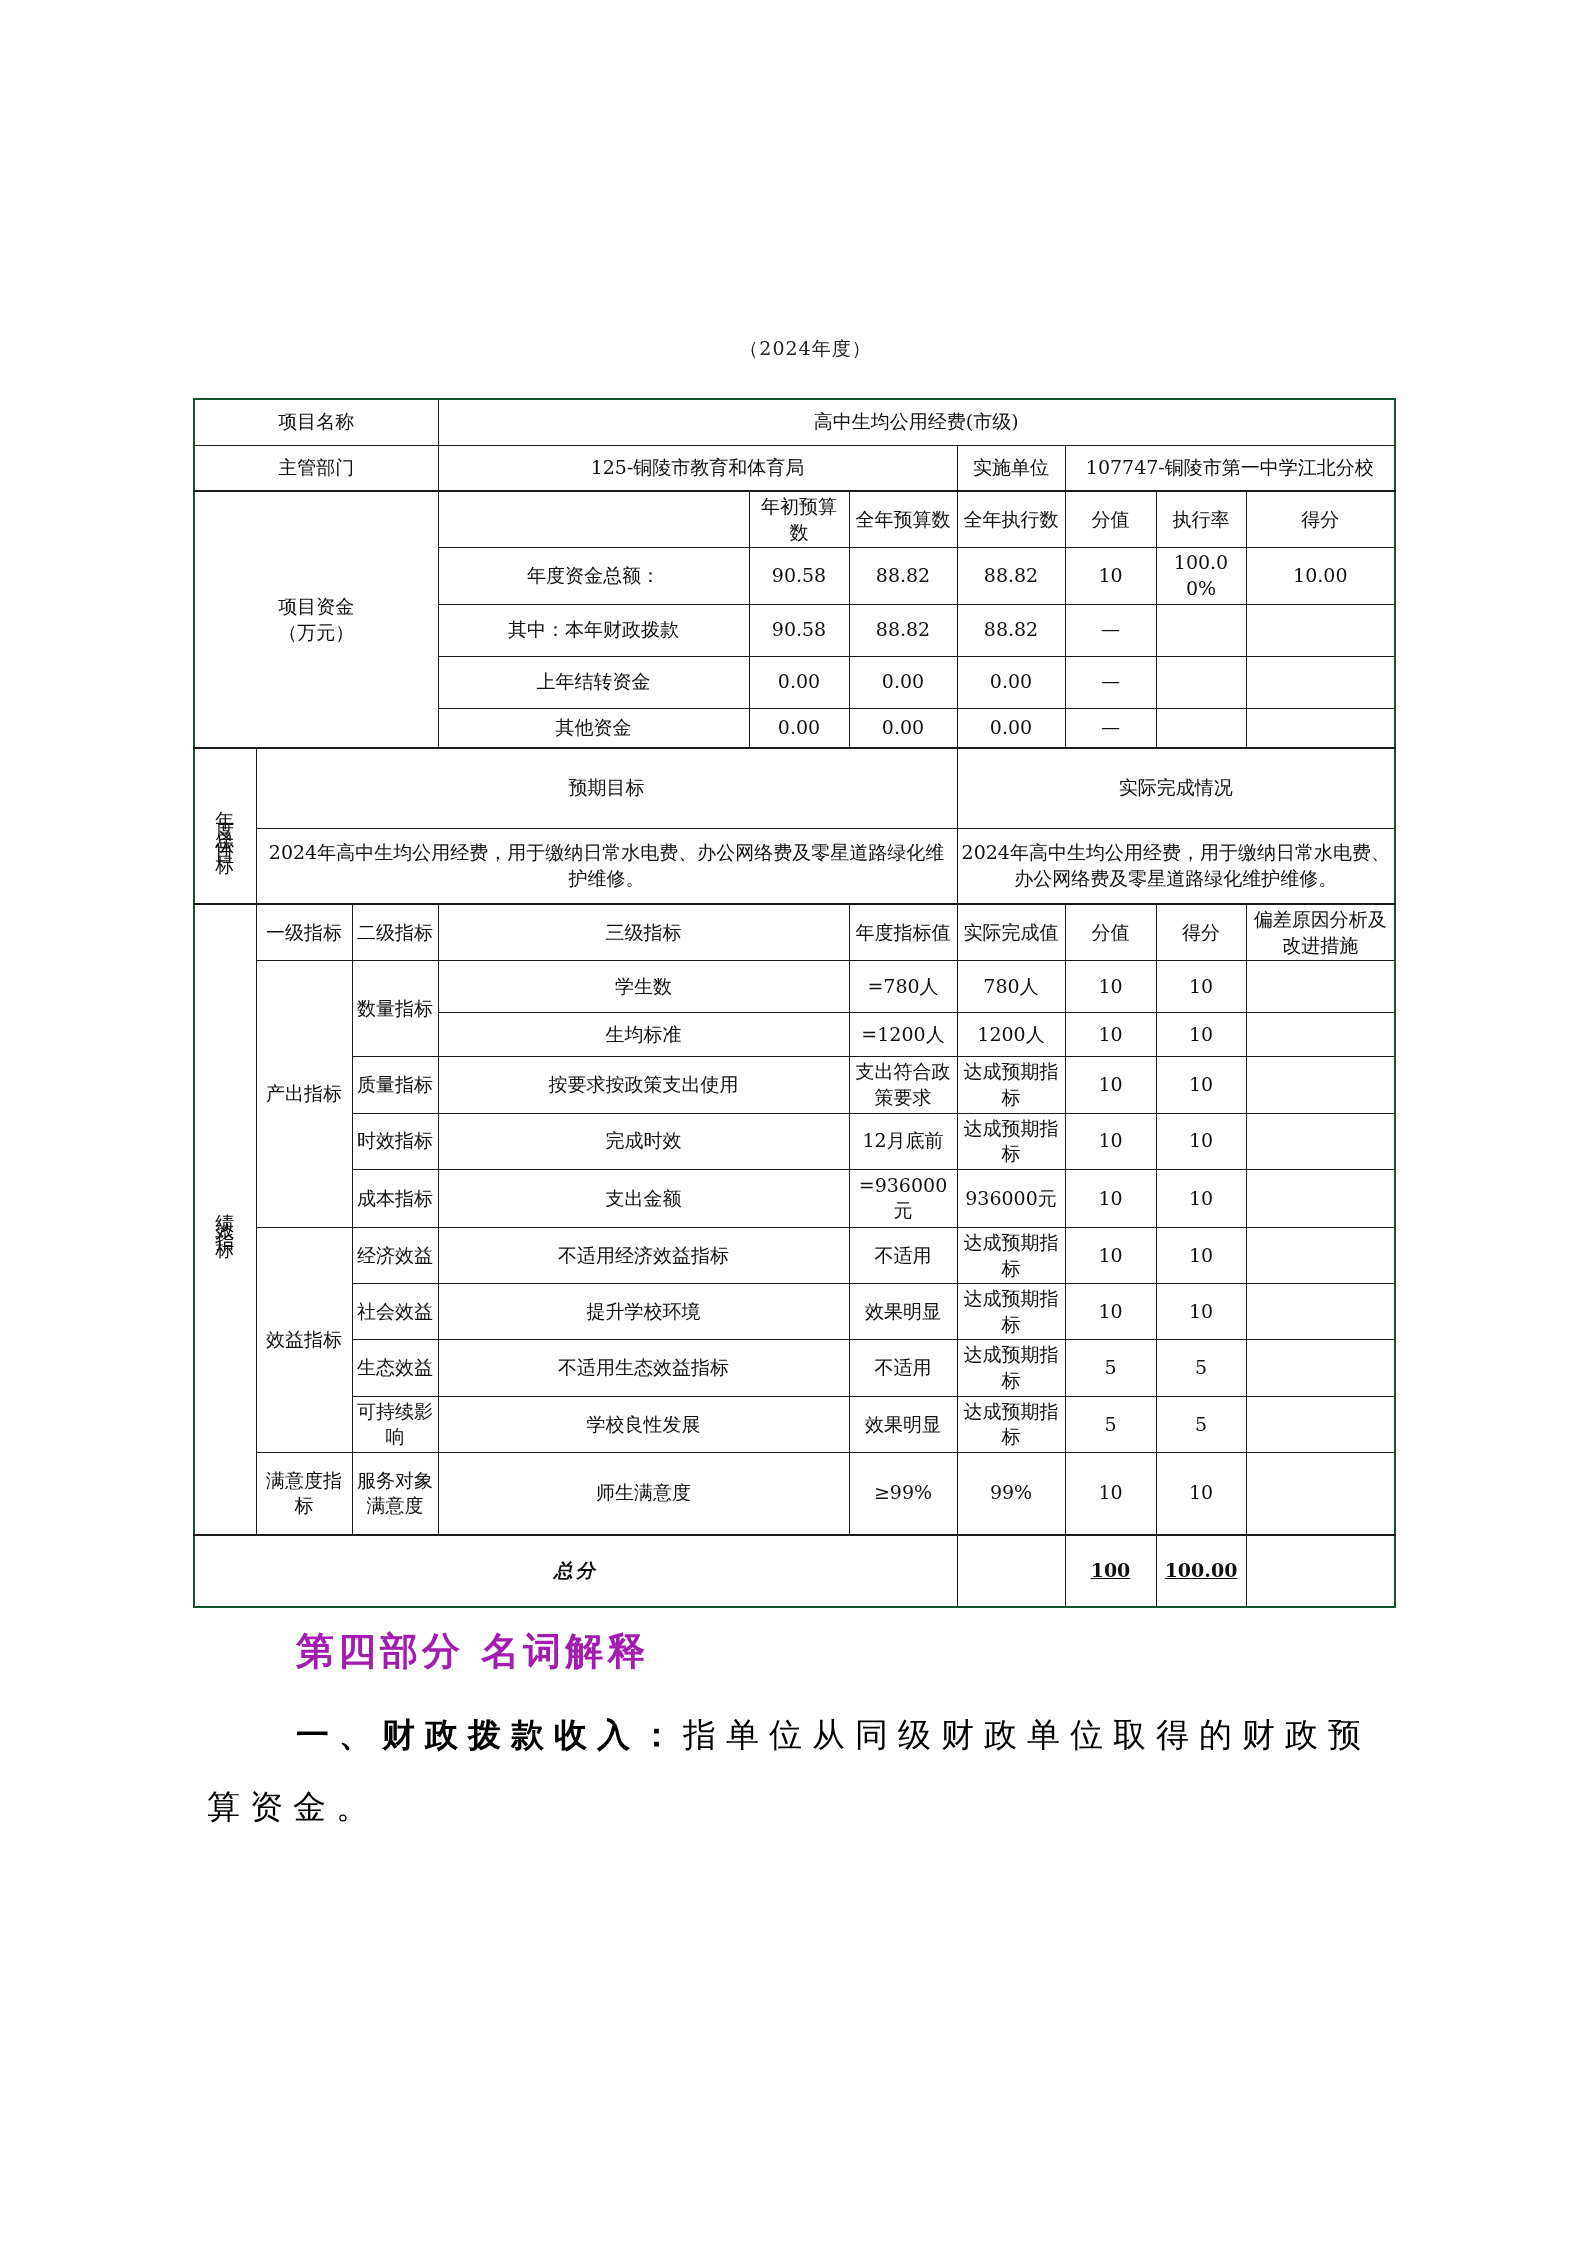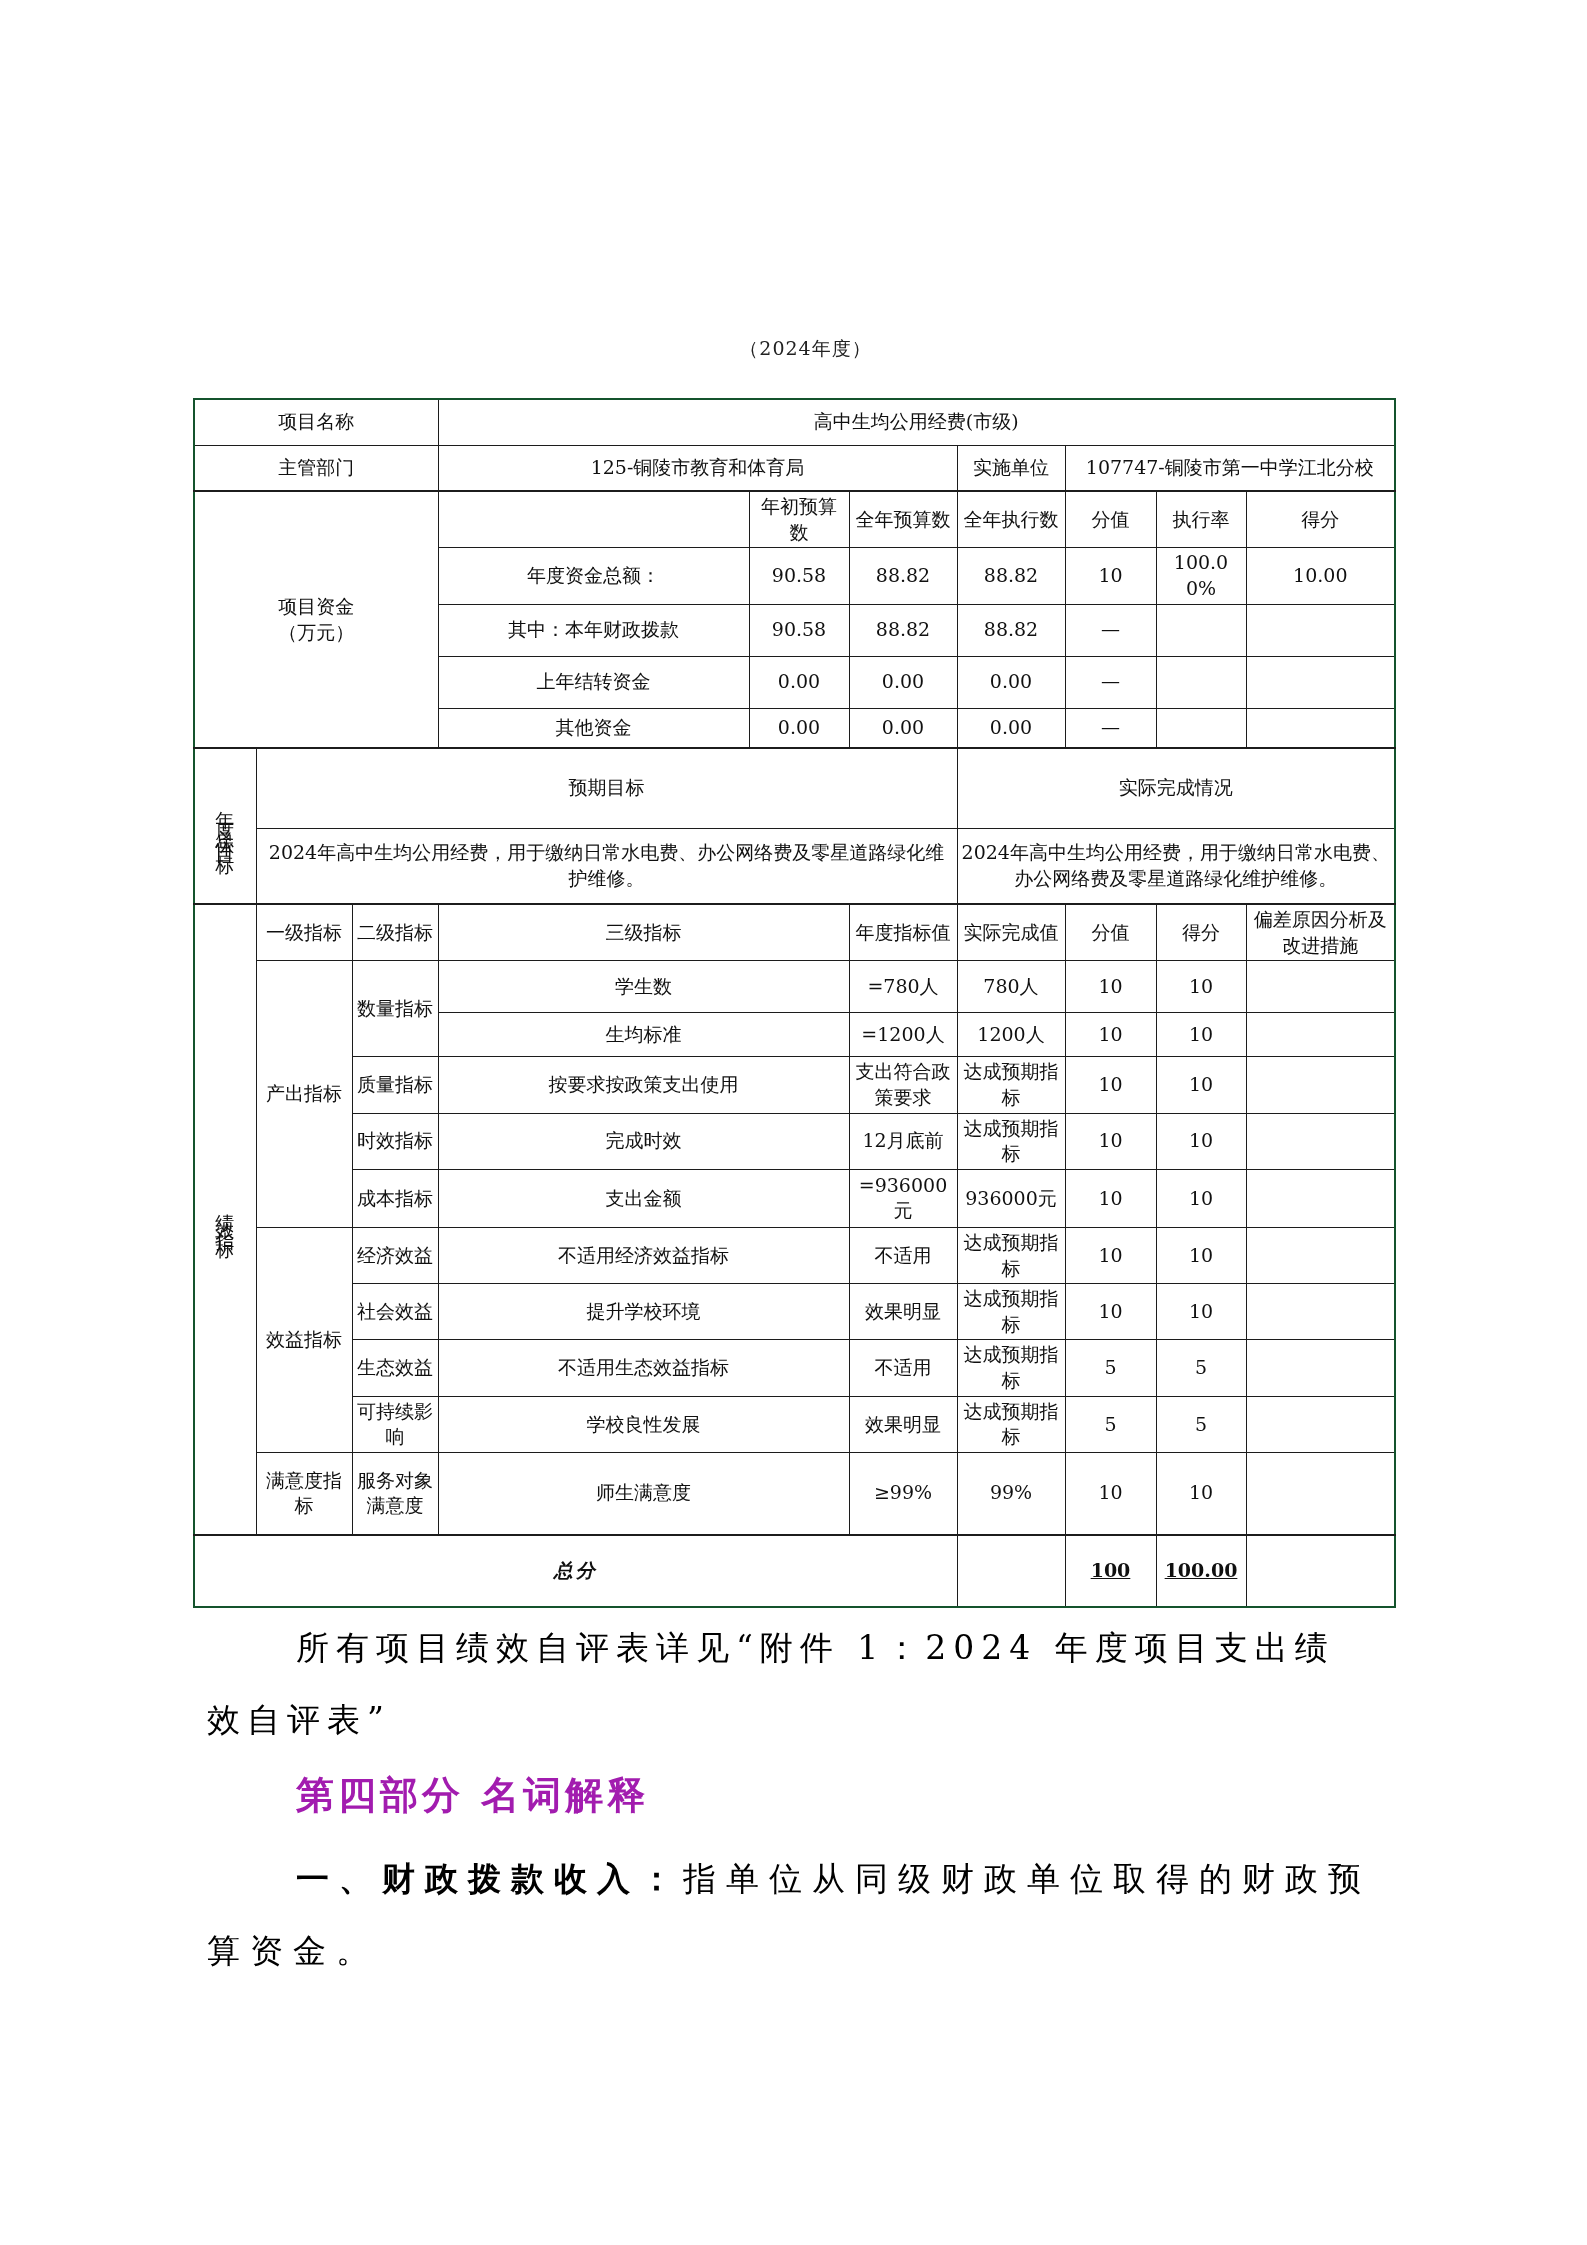--- a/index.html
+++ b/index.html
@@ -267,18 +267,17 @@
       <td colspan="6" class="total-label">总分</td>
       <td></td>
       <td class="total-num">100</td>
       <td class="total-num">100.00</td>
       <td></td>
     </tr>
   </tbody>
     </table>
 
   <div class="textblock">
-    <p class="para">所有项目绩效自评表详见“附件 1：2024 年度项目支出绩效自评表”</p>
     <h2 class="heading">第四部分 名词解释</h2>
     <p class="para para2"><span class="lead">一、财政拨款收入：</span><span>指单位从同级财政单位取得的财政预算资金。</span></p>
   </div>
 
 </div>
 
 </body></html>

